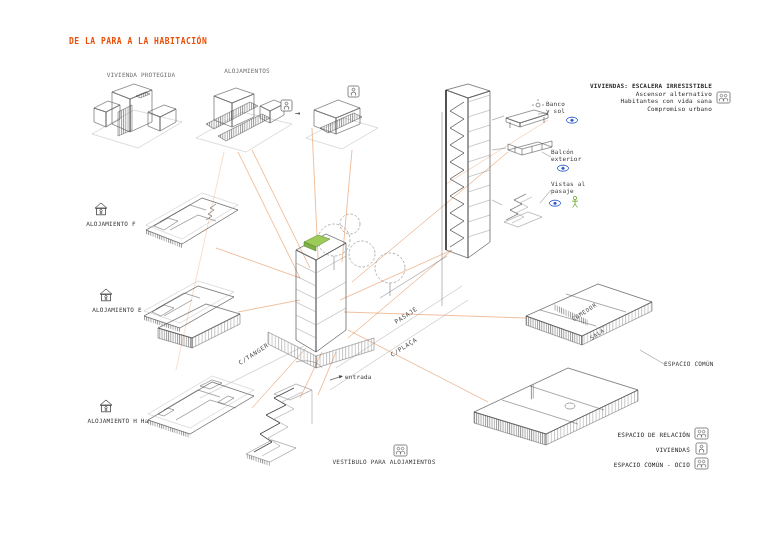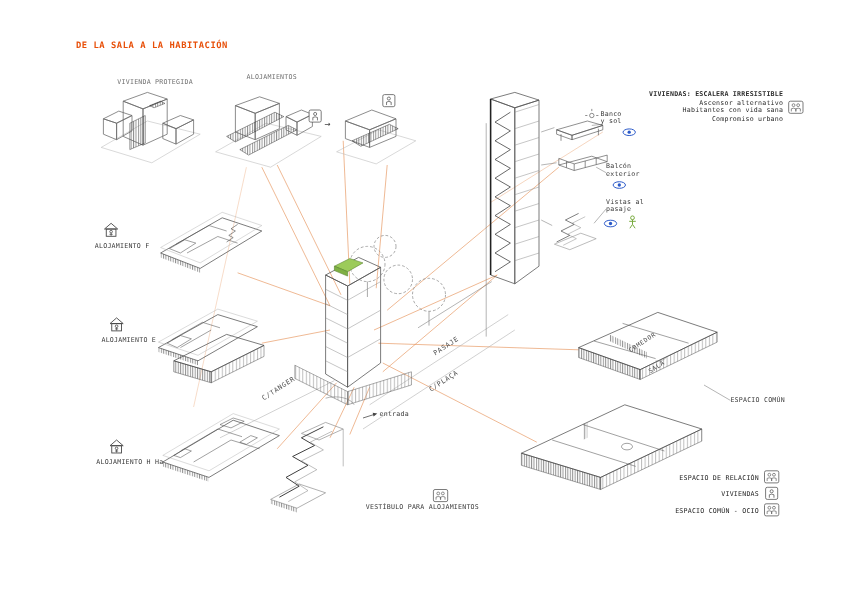--- a/index.html
+++ b/index.html
@@ -282,21 +282,21 @@
     <use href="#pplsq" x="695" y="458"></use>
     <use href="#houseico" x="95" y="203"></use>
     <use href="#houseico" x="100" y="289"></use>
     <use href="#houseico" x="100" y="400"></use>
     <use href="#eyeico" x="566" y="117"></use>
     <use href="#eyeico" x="557" y="165"></use>
     <use href="#eyeico" x="549" y="200"></use>
     <use href="#greenman" x="572" y="196"></use>
   </svg>
 
-  <div class="lbl title" style="left:69px;top:38px;">DE LA SALA A LA HABITACIÓN</div>
+  <div class="lbl title" style="left:69px;top:38px;">DE LA PARA A LA HABITACIÓN</div>
 
   <div class="lbl ctr gray" style="left:102px;top:71px;width:78px;">VIVIENDA PROTEGIDA</div>
   <div class="lbl ctr gray" style="left:210px;top:67px;width:74px;">ALOJAMIENTOS</div>
   <div class="lbl" style="left:295px;top:110px;font-size:9px;color:#444;">→</div>
 
   <div class="hdr">
     <div class="b">VIVIENDAS: ESCALERA IRRESISTIBLE</div>
     <div>Ascensor alternativo</div>
     <div>Habitantes con vida sana</div>
     <div>Compromiso urbano</div>

